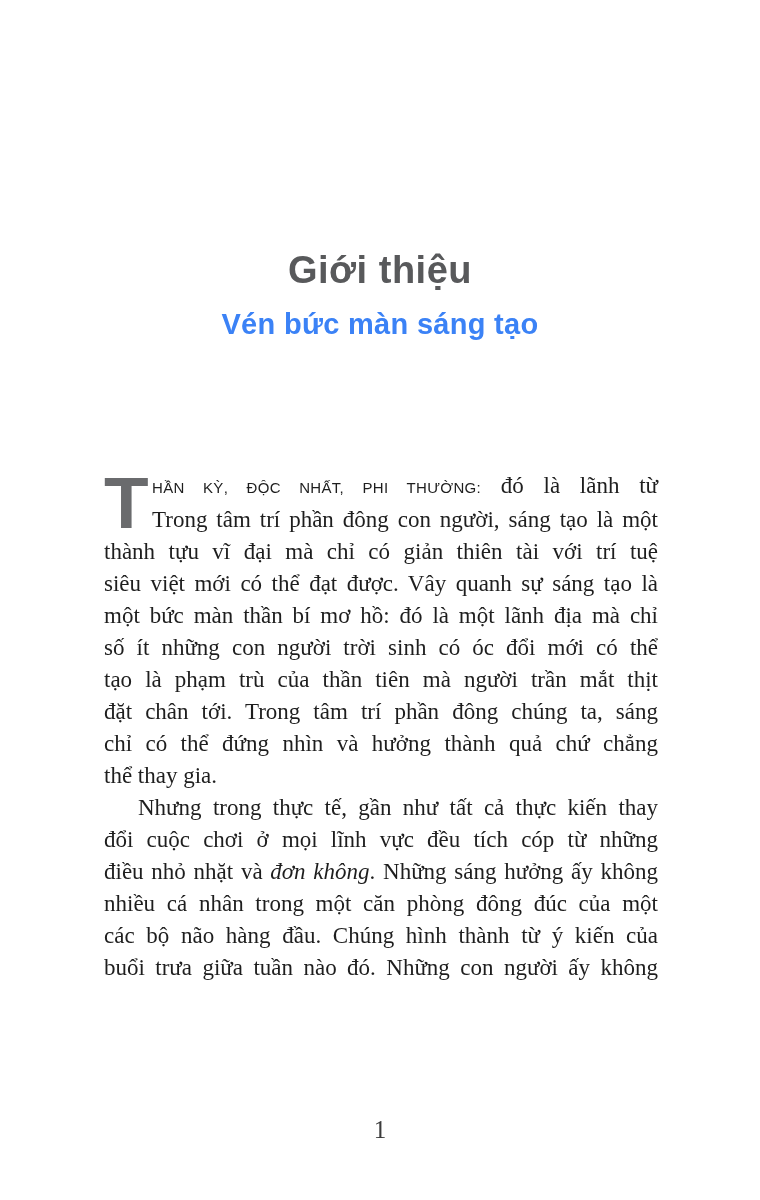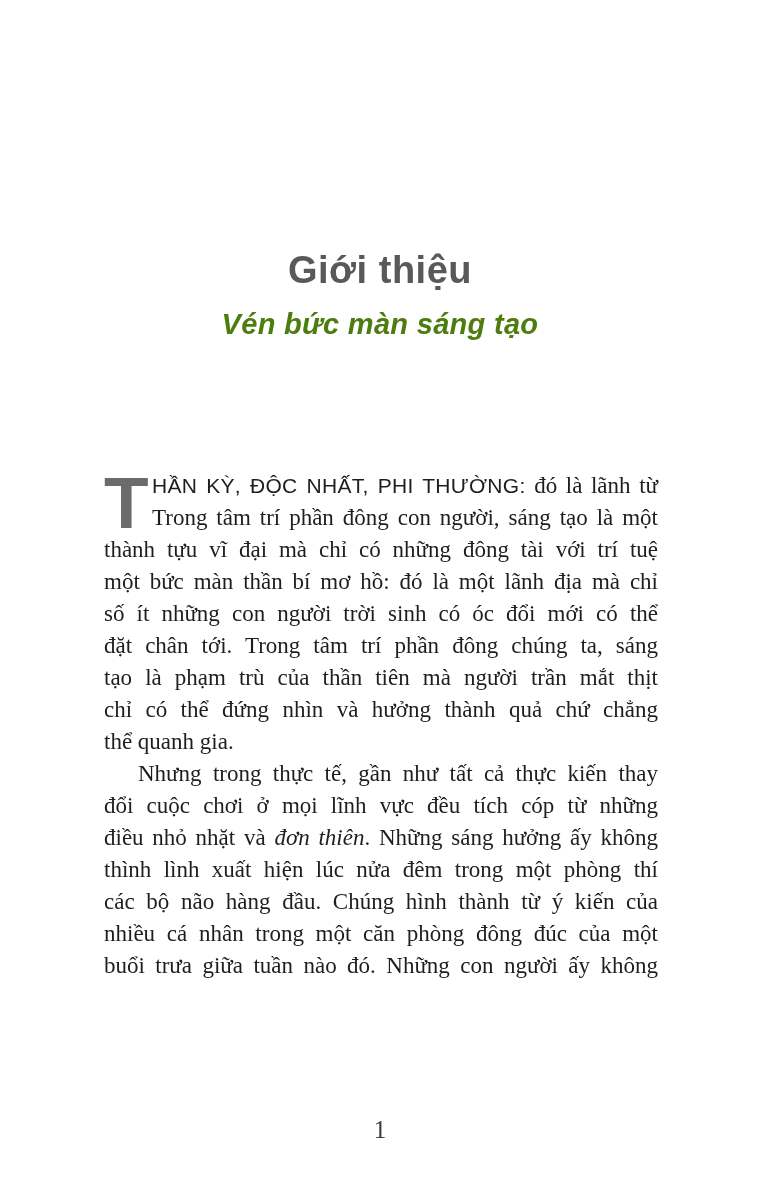--- a/index.html
+++ b/index.html
@@ -11,53 +11,53 @@
          font-size:38px;line-height:44px;letter-spacing:0.5px;color:#58595b;margin:0;}
   .subtitle{position:absolute;top:306px;left:0;width:760px;text-align:center;
             font-family:"Liberation Sans","DejaVu Sans",sans-serif;font-weight:700;
             font-size:29px;line-height:36px;letter-spacing:0.3px;color:#58595b;margin:0;}
   .body{position:absolute;left:104px;top:470px;width:554px;
         font-size:23px;line-height:32px;color:#1e1e1e;}
   .para{margin:0;}
   .line{text-align:justify;text-align-last:justify;white-space:normal;}
   .line.last{text-align-last:left;}
   .line.indent{text-indent:34px;}
-  .caps{font-family:"Liberation Sans","DejaVu Sans",sans-serif;font-size:21px;letter-spacing:0.3px;}
+  .caps{font-family:"Liberation Sans","DejaVu Sans",sans-serif;font-size:15px;letter-spacing:0.3px;}
   .italic{font-style:italic;}
   .dropcap{float:left;width:44px;height:52px;margin:7px 4px 0 0;
            font-family:"Liberation Sans","DejaVu Sans",sans-serif;font-weight:700;
            font-size:73px;line-height:52px;color:#6a6b6d;}
   .pagenum{position:absolute;top:1116px;left:0;width:760px;text-align:center;
            font-size:25px;line-height:28px;color:#3c3c3c;}
 </style>
 </head>
 <body style="background: rgb(255, 255, 255);">
 
 <div class="page">
   <h1 class="title" style="color: rgb(88, 89, 91);">Giới thiệu</h1>
-  <h2 class="subtitle" style="color: #4d7c0f; font-style: italic;">Vén bức màn sáng tạo</h2>
+  <h2 class="subtitle" style="color: #3b82f6;">Vén bức màn sáng tạo</h2>
 
   <div class="body" style="color: rgb(30, 30, 30);">
     <div class="para">
         <span class="dropcap" style="color: rgb(106, 107, 109);">T</span>
         <div class="line"><span class="caps">HẦN KỲ, ĐỘC NHẤT, PHI THƯỜNG:</span><span> đó là lãnh từ</span></div>
         <div class="line"><span>Trong tâm trí phần đông con người, sáng tạo là một</span></div>
-        <div class="line"><span>thành tựu vĩ đại mà chỉ có những đông tài với trí tuệ</span></div>
+        <div class="line"><span>thành tựu vĩ đại mà chỉ có giản thiên tài với trí tuệ</span></div>
+        <div class="line"><span>siêu việt mới có thể đạt được. Vây quanh sự sáng tạo là</span></div>
         <div class="line"><span>một bức màn thần bí mơ hồ: đó là một lãnh địa mà chỉ</span></div>
         <div class="line"><span>số ít những con người trời sinh có óc đổi mới có thể</span></div>
+        <div class="line"><span>tạo là phạm trù của thần tiên mà người trần mắt thịt</span></div>
         <div class="line"><span>đặt chân tới. Trong tâm trí phần đông chúng ta, sáng</span></div>
-        <div class="line"><span>tạo là phạm trù của thần tiên mà người trần mắt thịt</span></div>
         <div class="line"><span>chỉ có thể đứng nhìn và hưởng thành quả chứ chẳng</span></div>
-        <div class="line last"><span>thể quanh gia.</span></div>
+        <div class="line last"><span>thể thay gia.</span></div>
       </div>
     <div class="para">
         <div class="line indent"><span>Nhưng trong thực tế, gần như tất cả thực kiến thay</span></div>
         <div class="line"><span>đổi cuộc chơi ở mọi lĩnh vực đều tích cóp từ những</span></div>
-        <div class="line"><span>điều nhỏ nhặt và </span><span class="italic">đơn thiên</span><span>. Những sáng hưởng ấy không</span></div>
-        <div class="line"><span>thình lình xuất hiện lúc nửa đêm trong một phòng thí</span></div>
+        <div class="line"><span>điều nhỏ nhặt và </span><span class="italic">đơn không</span><span>. Những sáng hưởng ấy không</span></div>
+        <div class="line"><span>nhiều cá nhân trong một căn phòng đông đúc của một</span></div>
         <div class="line"><span>các bộ não hàng đầu. Chúng hình thành từ ý kiến của</span></div>
-        <div class="line"><span>nhiều cá nhân trong một căn phòng đông đúc của một</span></div>
         <div class="line"><span>buổi trưa giữa tuần nào đó. Những con người ấy không</span></div>
       </div>
   </div>
 
   <div class="pagenum">1</div>
 </div>
 
 </body></html>

